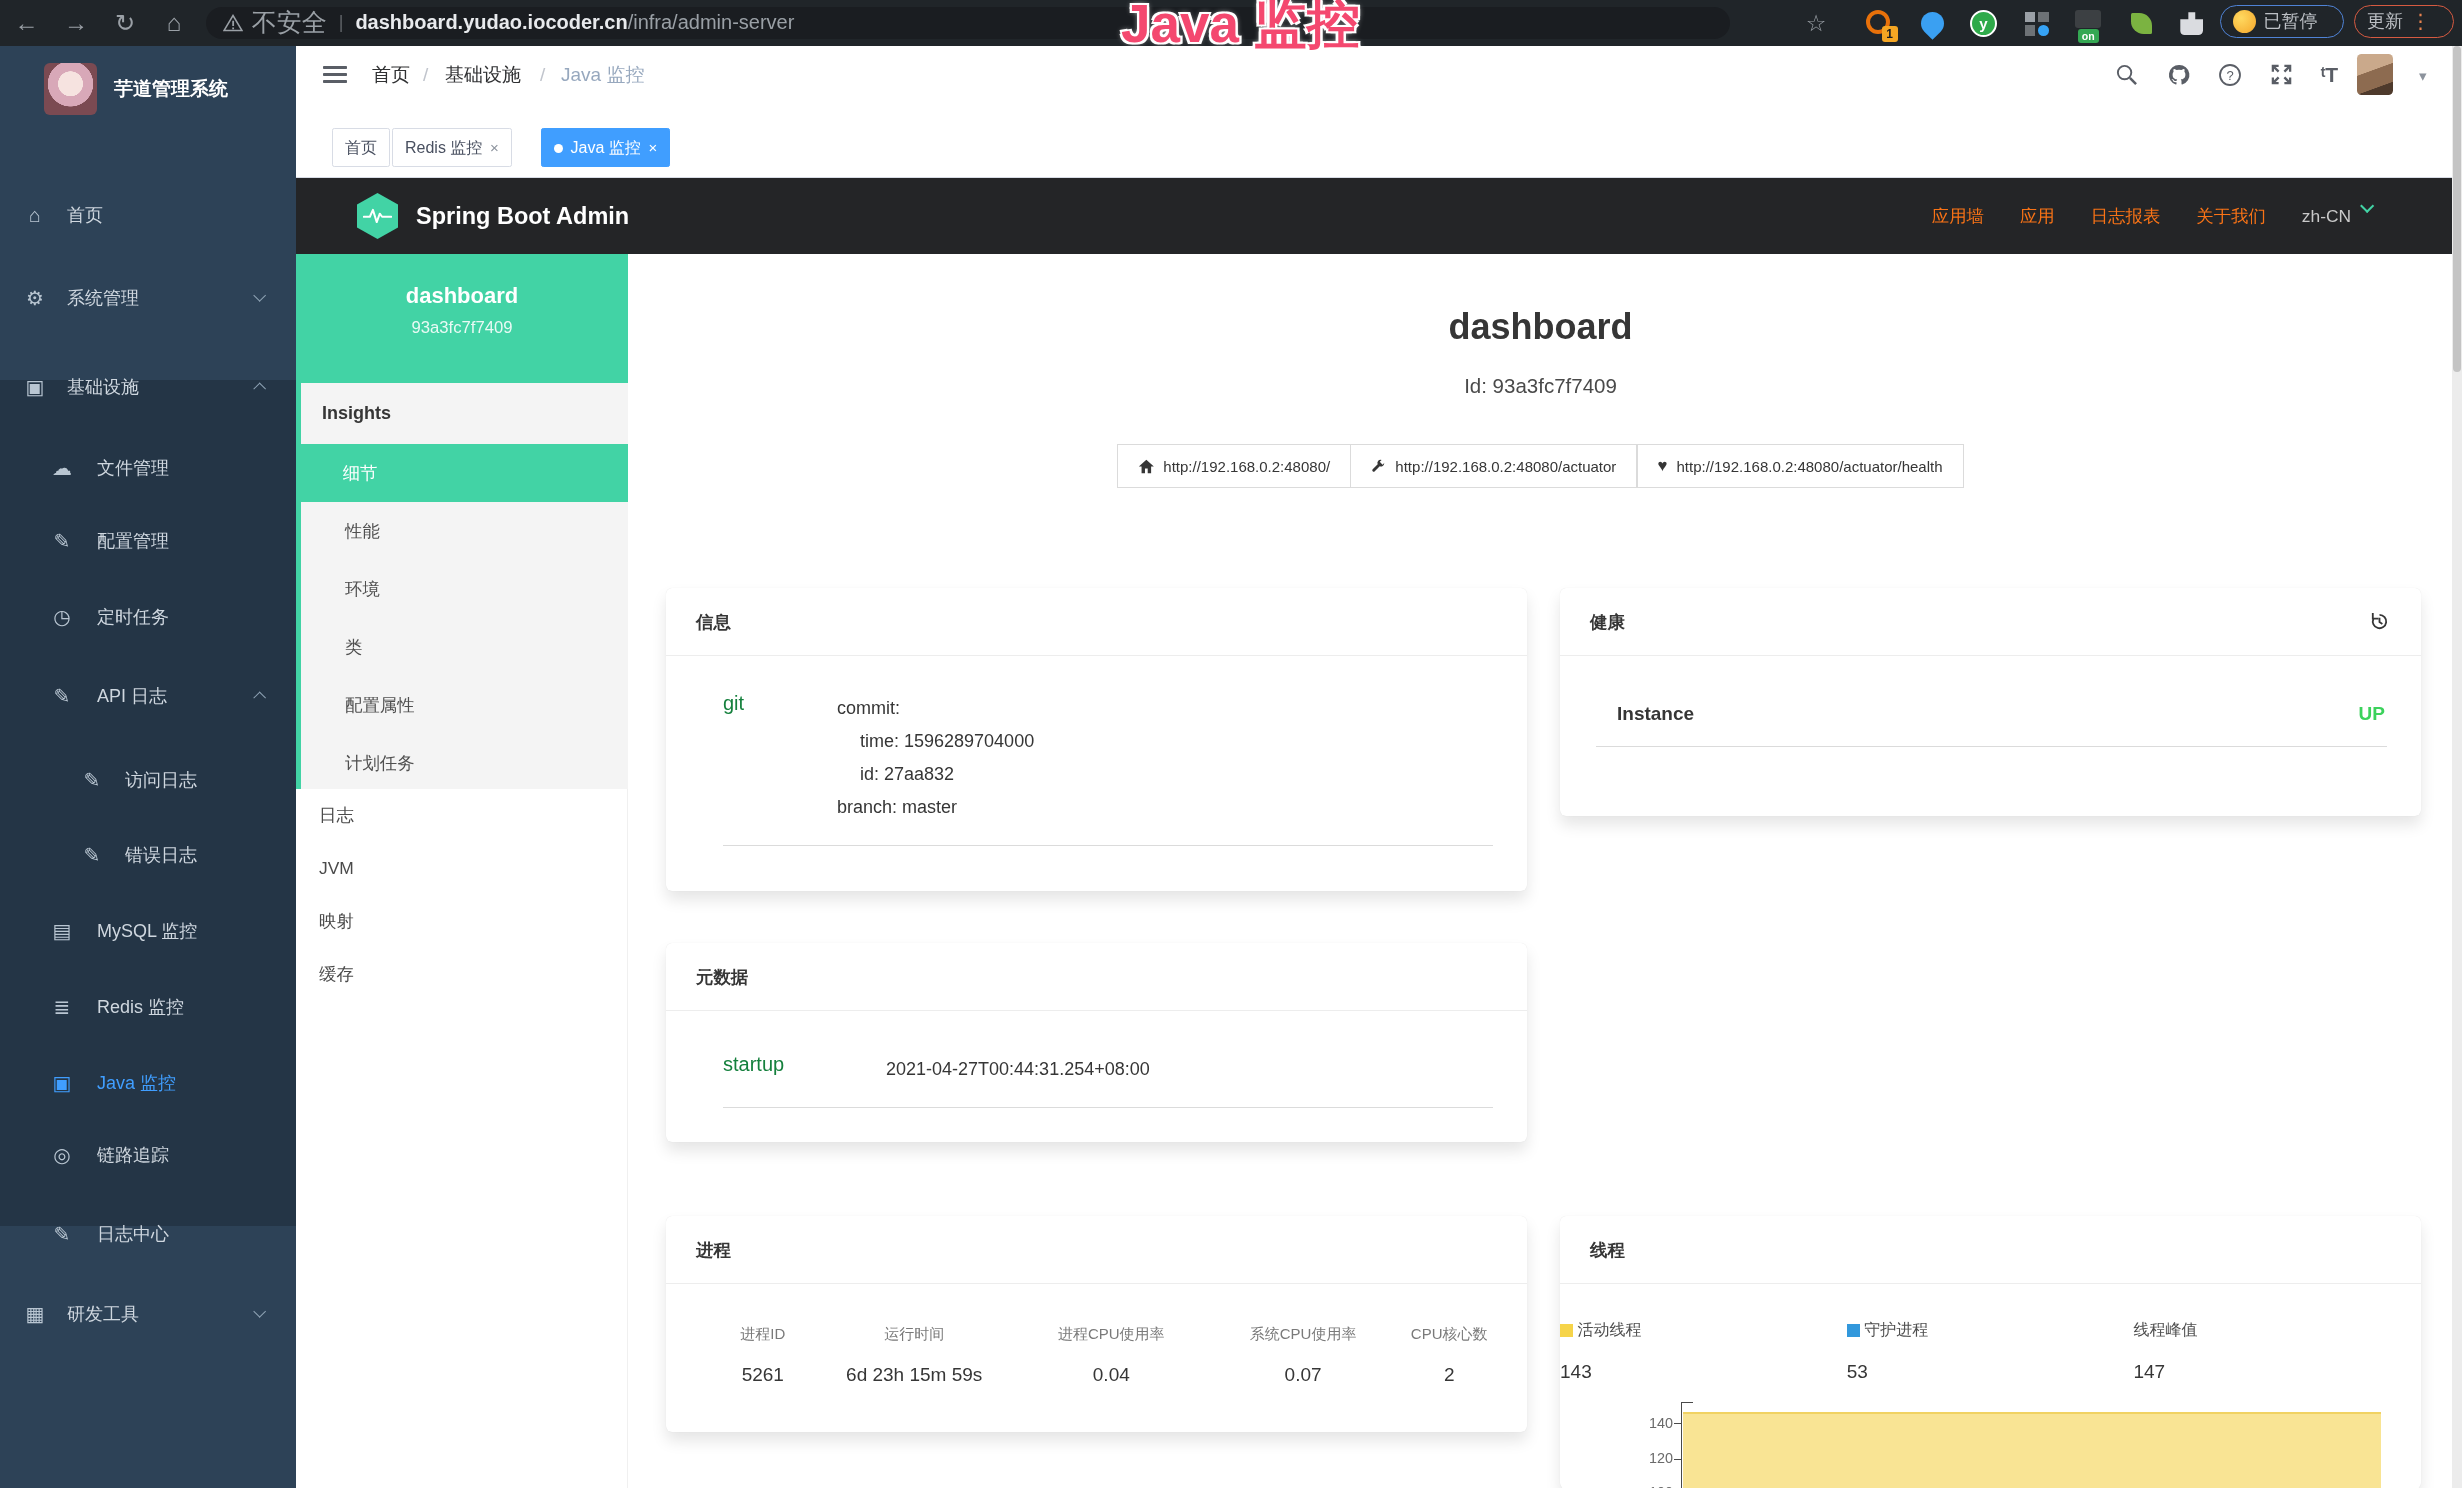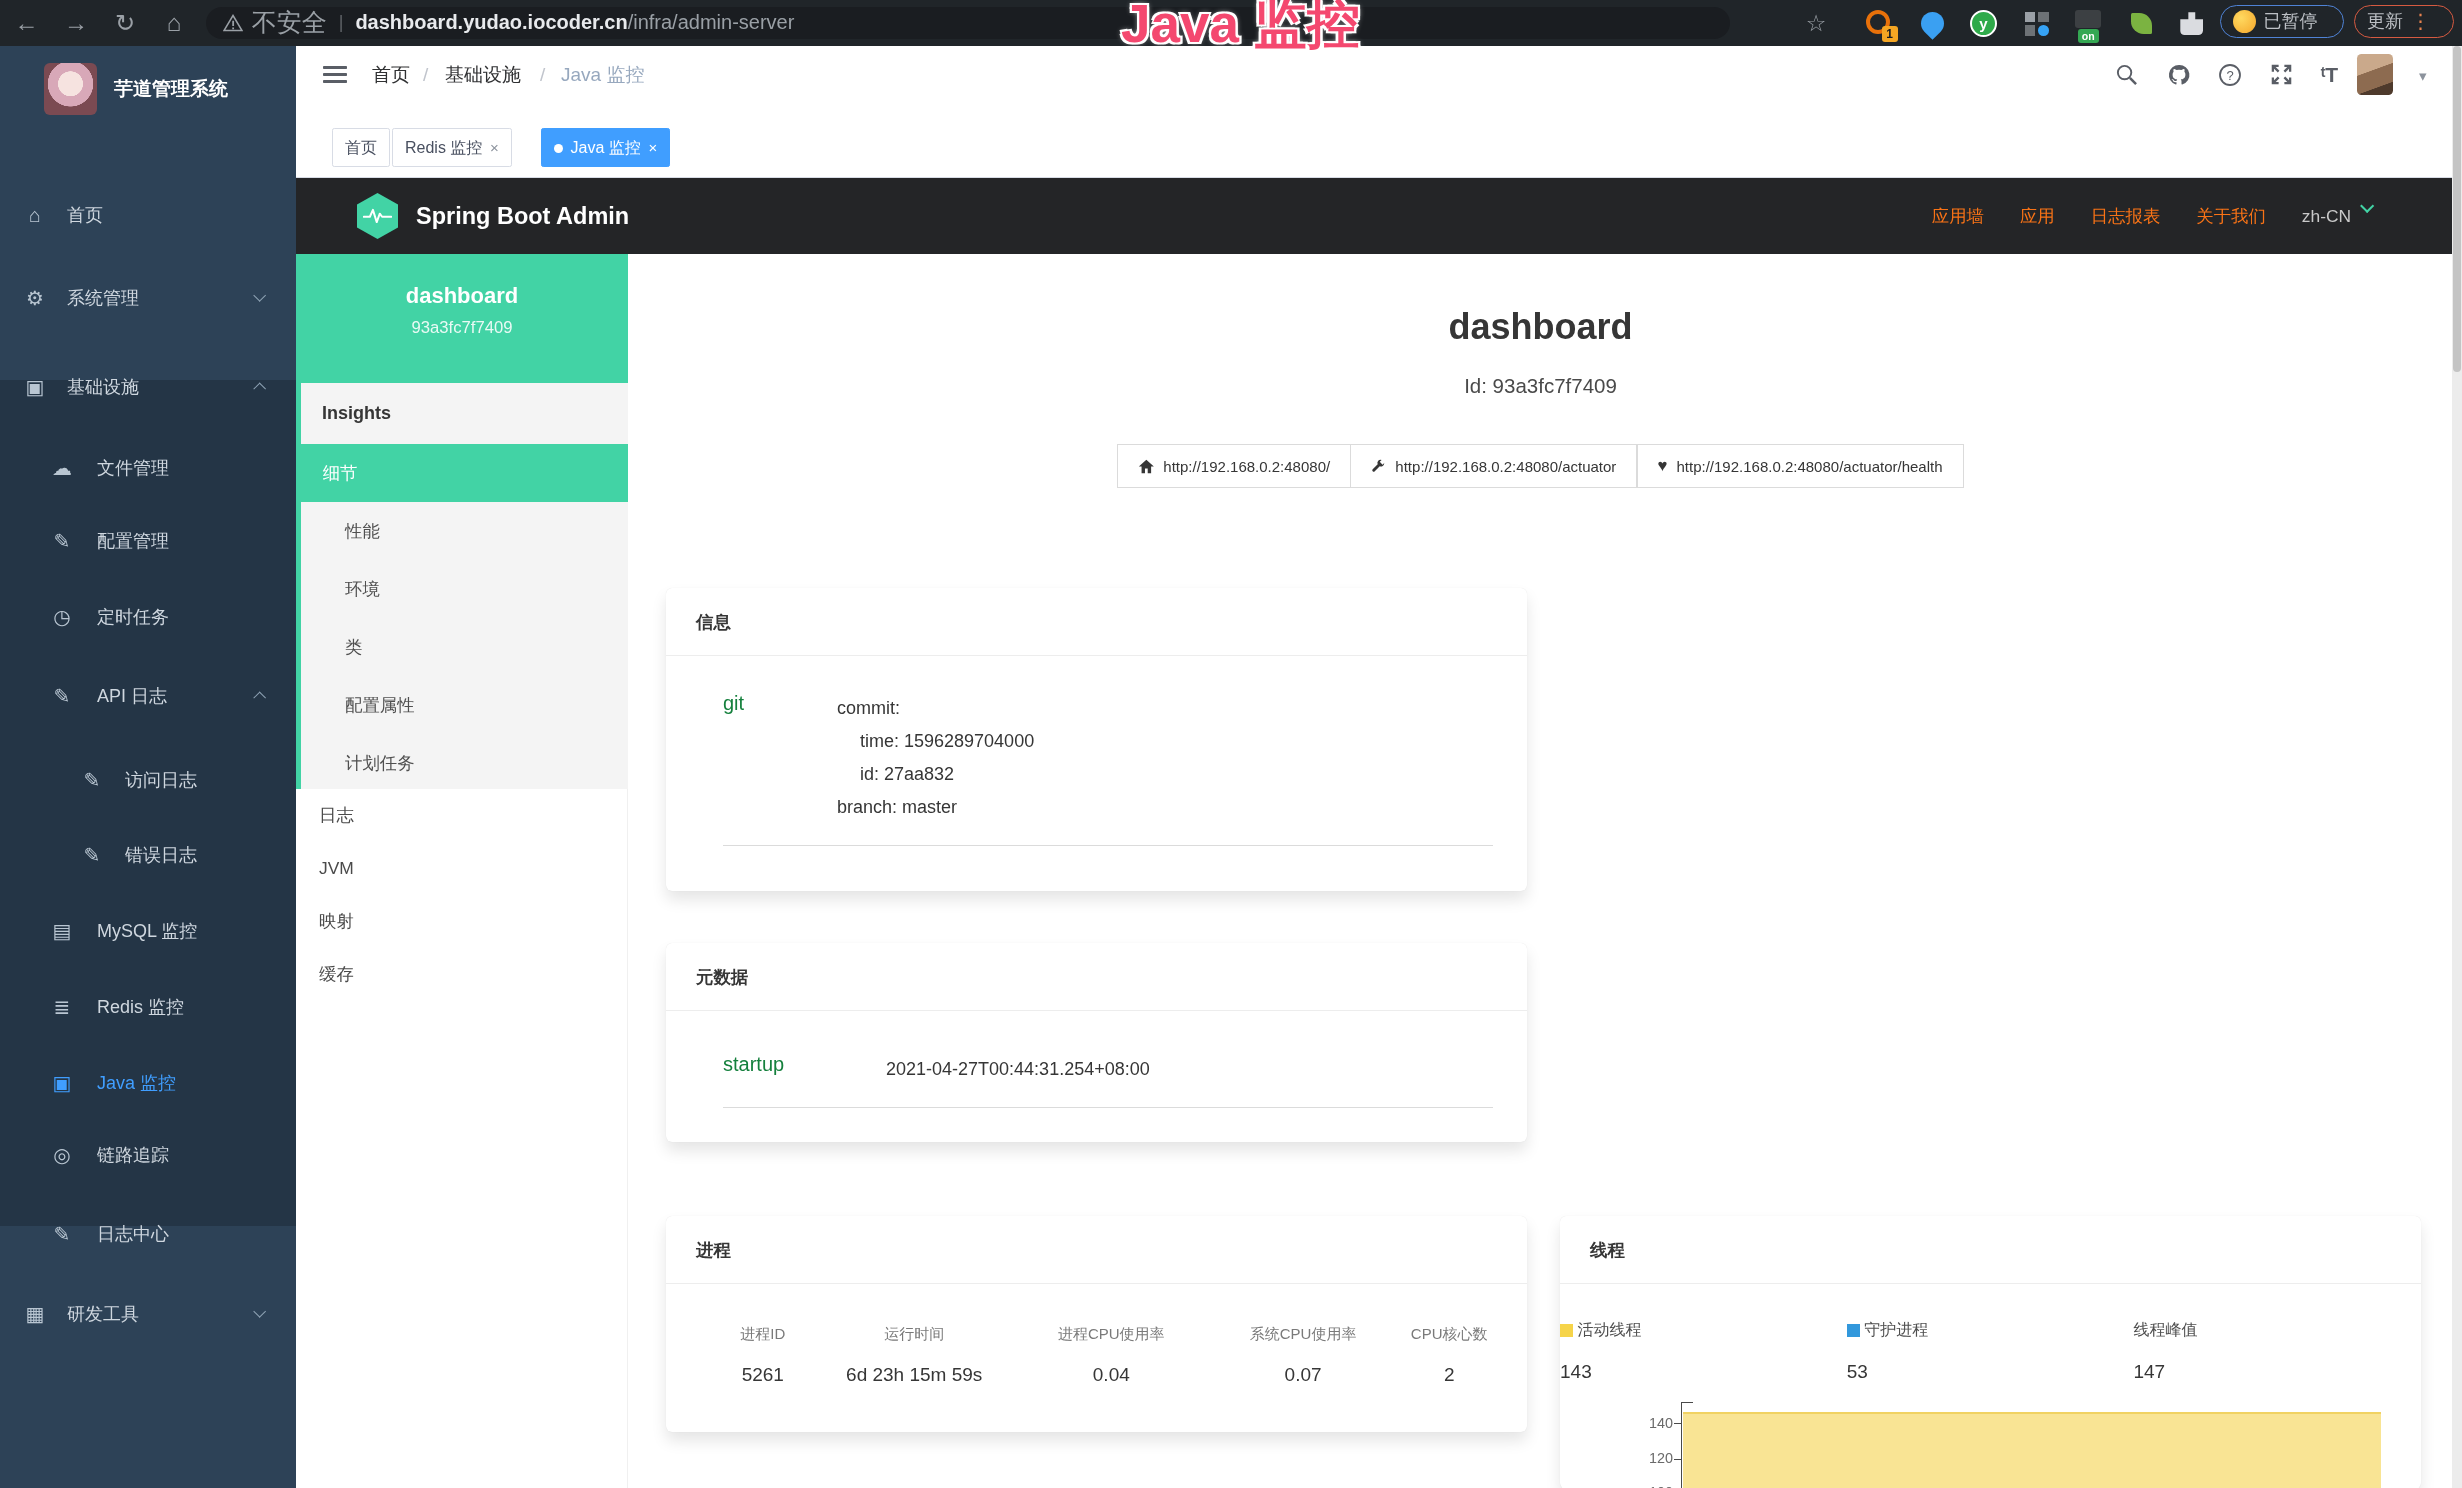--- a/index.html
+++ b/index.html
@@ -70,21 +70,21 @@
   .chev-green{display:inline-block;width:8.3px;height:8.3px;border-right:2.3px solid #42d3a5;border-bottom:2.3px solid #42d3a5;transform:rotate(45deg);margin-left:10.6px;margin-top:-4.6px;}
 
   
   .sba-side{position:absolute;left:296px;top:254px;width:332px;height:1235px;background:#ffffff;border-right:0.8px solid #f0f0f0;box-sizing:border-box;z-index:1;}
   .inst-head{position:absolute;left:0;top:0;width:332px;height:129px;background:#42d3a5;text-align:center;}
   .inst-name{margin-top:29px;color:#fff;font-size:22px;font-weight:bold;}
   .inst-id{margin-top:9px;color:rgba(255,255,255,0.88);font-size:16.7px;}
   .insights-group{position:absolute;left:0;top:129px;width:332px;height:406px;background:#f4f4f4;border-left:5.3px solid #42d3a5;box-sizing:border-box;}
   .insights-title{height:61px;line-height:61px;padding-left:21px;font-size:18px;font-weight:bold;color:#363636;}
   .side-item{height:58px;line-height:58px;padding-left:44px;font-size:17.4px;color:#4f4f4f;cursor:pointer;}
-  .side-item.active{background:#42d3a5;color:#ffffff;margin-left:-5.3px;padding-left:27px;}
+  .side-item.active{background:#42d3a5;color:#ffffff;margin-left:-5.3px;padding-left:47px;}
   .root-items{position:absolute;left:0;top:535px;width:332px;}
   .root-item{height:53px;line-height:53px;padding-left:23px;font-size:17.4px;color:#4a4a4a;cursor:pointer;}
 
   
   .content{position:absolute;left:628px;top:254px;width:1825px;height:1235px;background:#ffffff;z-index:1;}
   .page-title{position:absolute;left:0;top:52px;width:100%;text-align:center;font-size:36px;font-weight:600;color:#363636;}
   .page-subtitle{position:absolute;left:0;top:120px;width:100%;text-align:center;font-size:20.5px;color:#4a4a4a;}
   .link-row{position:absolute;left:0;top:190px;width:100%;display:flex;justify-content:center;}
   .link-btn{height:42px;display:flex;align-items:center;border:0.8px solid #dbdbdb;background:#fff;padding:0 20px;margin-left:-0.8px;font-size:15px;color:#363636;cursor:pointer;white-space:nowrap;}
   .link-btn .lico{margin-right:9px;display:inline-flex;color:#363636;font-size:16.7px;}
@@ -402,20 +402,38 @@
       <div class="kv-lines">
         <div>commit:</div>
         <div class="ind">time: 1596289704000</div>
         <div class="ind">id: 27aa832</div>
         <div>branch: master</div>
       </div>
     </div>
     <div class="kv-rule"></div>
   </div>
 
+  <div class="card card-health">
+    <div class="card-head">
+      <span>健康</span>
+      <span class="spacer"></span>
+      <span class="hist-ico">
+        <svg width="23" height="23" viewBox="0 0 24 24" fill="none" stroke="#363636" stroke-width="1.9">
+            <path d="M12 5 a7 7 0 1 1 -6.4 4.2"></path>
+            <path d="M5 3 v6 h6"></path>
+            <path d="M12 8 v4.5 l3 2"></path>
+          </svg>
+      </span>
+    </div>
+    <div class="health-row">
+      <span class="health-name">Instance</span>
+      <span class="health-up">UP</span>
+    </div>
+    <div class="kv-rule" style="margin-left:36px"></div>
+  </div>
 
   <div class="card card-meta">
     <div class="card-head">
         <span>元数据</span>
       </div>
     <div class="kv-row" style="padding-top:42px">
       <span class="kv-label meta-label">startup</span>
       <div class="kv-lines">2021-04-27T00:44:31.254+08:00</div>
     </div>
     <div class="kv-rule"></div>

